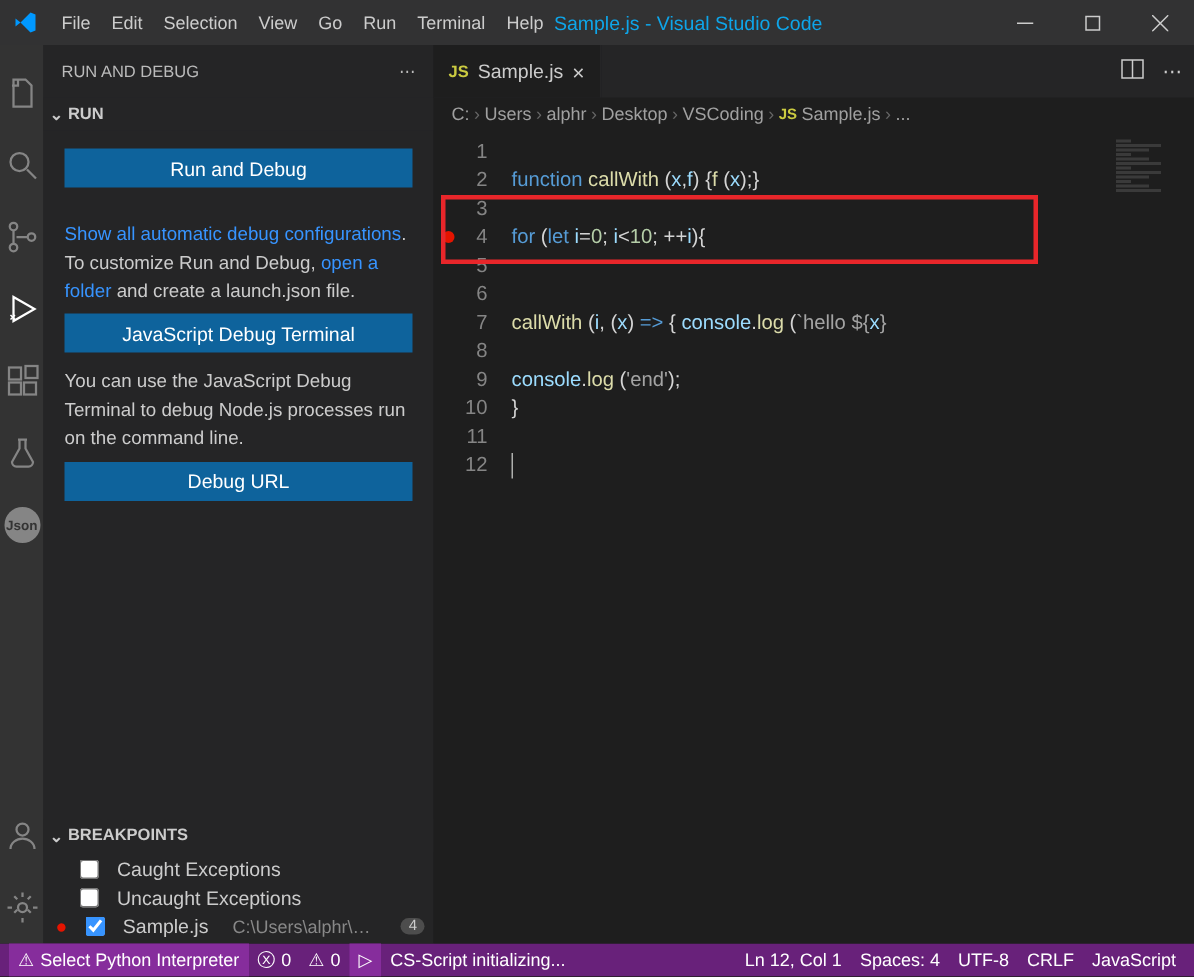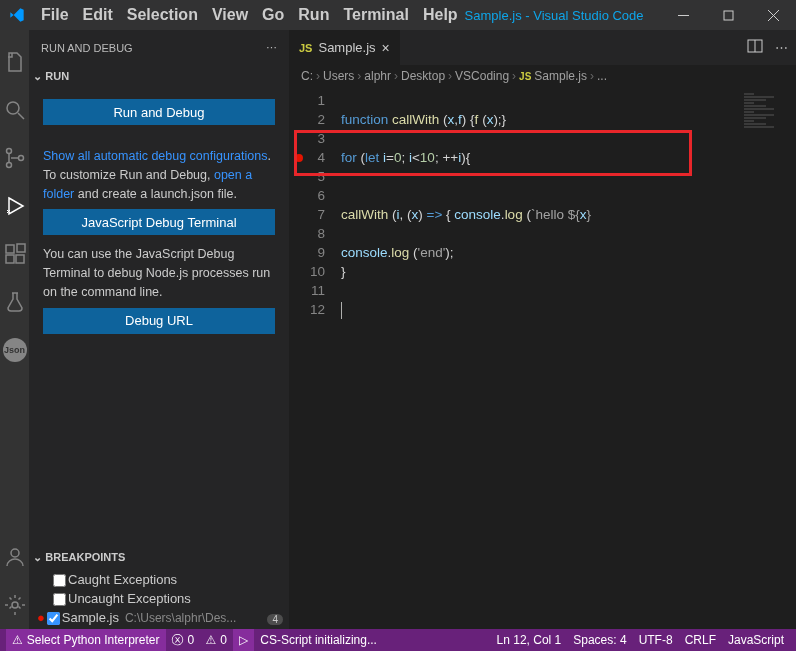--- a/index.html
+++ b/index.html
@@ -1,41 +1,41 @@
 <!DOCTYPE html>
 <html><head>
 <meta charset="utf-8">
 <style>
 * { margin:0; padding:0; box-sizing:border-box; font-family:"Segoe UI",sans-serif; }
 body { background:#1e1e1e; color:#ccc; width:796px; height:651px; overflow:hidden; font-size:13px; position:relative; }
 .titlebar { height:30px; background:#323233; display:flex; align-items:center; padding:0 0; color:#ccc; }
 .titlebar .logo { width:34px; display:flex; align-items:center; justify-content:center; }
 .titlebar .logo svg { width:16px; height:16px; }
 .menu { display:flex; }
-.menu-item { padding:0 7px; cursor:pointer; font-size:16px; line-height:30px;font-weight:bold; }
+.menu-item { padding:0 7px; cursor:pointer; font-size:12px; line-height:30px; }
 .title { flex:1; text-align:left; font-size:13px; color:#0ea5e9; }
 .win-controls { display:flex; }
 .win-btn { width:45px; height:30px; display:flex; align-items:center; justify-content:center; color:#ccc; }
 .win-btn svg { width:11px; height:11px; }
 .main { display:flex; height:599px; }
 .activitybar { width:29px; background:#333333; display:flex; flex-direction:column; align-items:center; padding-top:8px; }
 .activitybar .spacer { flex:1; }
 .act-icon { width:48px; height:48px; display:flex; align-items:center; justify-content:center; color:#858585; position:relative; }
 .act-icon.active { color:#fff; }
 .act-icon.active::before { content:""; position:absolute; left:0; top:0; bottom:0; width:2px; background:#fff; }
 .act-icon svg { width:24px; height:24px; }
 .act-icon.json { font-size:9px; font-weight:bold; background:#858585; color:#333; border-radius:50%; width:24px; height:24px; display:flex; align-items:center; justify-content:center; margin:12px 0; }
 .sidebar { width:260px; background:#252526; display:flex; flex-direction:column; }
 .sb-head { display:flex; align-items:center; padding:0 12px; height:35px; color:#bbb; font-size:11px; justify-content:space-between; }
 .sb-section-hd { display:flex; align-items:center; padding:2px 4px; height:22px; color:#ccc; font-size:11px; font-weight:bold; background:#252526; }
 .sb-body { padding:6px 14px; color:#ccc; font-size:12.5px; line-height:1.5; }
 .btn-blue { background:#0e639c; color:#fff; border:none; width:100%; height:26px; margin:6px 0 10px; font-size:13px; cursor:pointer; }
 .link { color:#3794ff; cursor:pointer; }
 .sb-bp { padding:2px 2px; font-size:13px; color:#ccc; }
-.bp-row { display:flex; align-items:flex-end; padding:2px 4px 2px 22px; gap:2px; }
+.bp-row { display:flex; align-items:center; padding:2px 4px 2px 22px; gap:12px; }
 .bp-row input { accent-color:#3794ff; }
 .bp-path { color:#888; font-size:12px; margin-left:4px; flex:1; overflow:hidden; white-space:nowrap; text-overflow:ellipsis; }
 .editor-area { flex:1; background:#1e1e1e; display:flex; flex-direction:column; position:relative; }
 .tabs { height:35px; background:#252526; display:flex; align-items:stretch; }
 .tab { background:#1e1e1e; display:flex; align-items:center; padding:0 10px; gap:6px; border-right:1px solid #252526; }
 .tab .js { color:#cbcb41; font-weight:bold; font-size:11px; }
 .tab .close { color:#ccc; font-size:14px; }
 .tabright { margin-left:auto; display:flex; align-items:center; gap:12px; padding-right:8px; color:#ccc; }
 .breadcrumb { height:22px; display:flex; align-items:center; padding:0 12px; color:#a0a0a0; font-size:12px; gap:3px; }
 .breadcrumb .sep { color:#666; }

